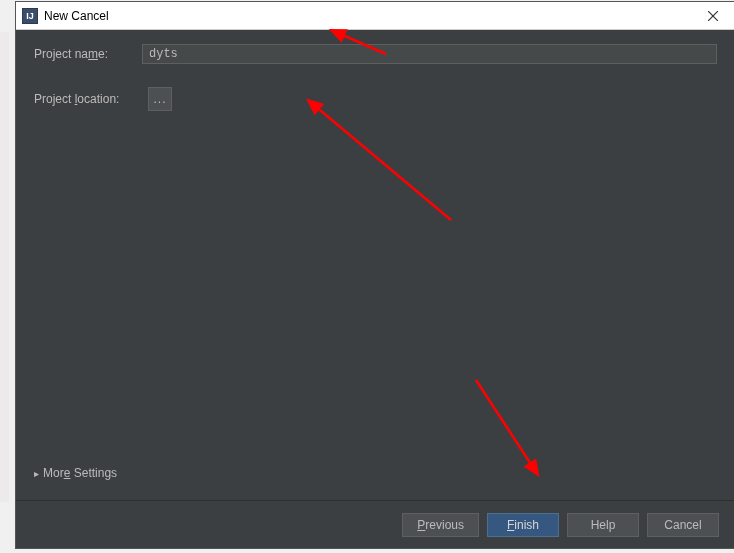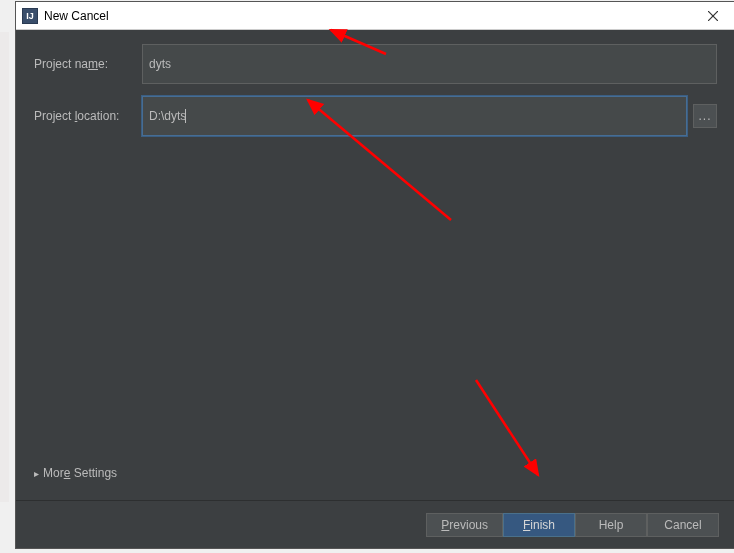--- a/index.html
+++ b/index.html
@@ -67,36 +67,36 @@
       background: #3c3f41;
       padding: 14px 18px 10px 18px;
       color: #bbbbbb;
       display: flex;
       flex-direction: column;
       position: relative;
     }
     .form-row {
       display: flex;
       align-items: center;
-      margin-bottom: 12px;
+      margin-bottom: 23px;
     }
     .form-label {
       width: 108px;
       font-size: 12px;
       color: #bbbbbb;
     }
     .form-input {
       flex: 1;
-      height: 40px;
+      height: 20px;
       background: #45494a;
       border: 1px solid #5e6060;
       color: #bbbbbb;
       padding: 0 6px;
       font-size: 12px;
-      font-family: Liberation Sans, sans-serif;
+      font-family: Liberation Mono, monospace;
       outline: none;
     }
     .form-input.focused {
       border: 1px solid #466d94;
       box-shadow: 0 0 0 1px #3b5e82;
     }
     .browse-btn {
       width: 24px;
       height: 24px;
       margin-left: 6px;
@@ -127,20 +127,21 @@
       display: inline-block;
     }
     .footer {
       height: 48px;
       background: #3c3f41;
       border-top: 1px solid #2d2f30;
       display: flex;
       align-items: center;
       justify-content: flex-end;
       padding: 0 16px;
+      gap: 8px;
     }
     .btn {
       height: 24px;
       min-width: 72px;
       padding: 0 14px;
       background: #4c5052;
       border: 1px solid #5e6060;
       color: #bbbbbb;
       font-size: 12px;
       cursor: pointer;
@@ -201,24 +202,20 @@
 
   <div class="content">
 
     <div class="form-row">
       <label class="form-label" aria-label="Project name:">Project na<span class="mnemonic">m</span>e:</label>
       <input class="form-input" type="text" value="dyts" style="">
     </div>
 
     <div class="form-row">
       <label class="form-label" aria-label="Project location:">Project <span class="mnemonic">l</span>ocation:</label>
-      <div class="form-input focused" style="display:flex;align-items:center;">
-        <span>D:\dyts</span>
-          <span class="caret"></span>
-      </div>
       <div class="browse-btn">...</div>
     </div>
 
     <svg class="arrow" style="left:300px;top:-8px;" width="80" height="40">
       <defs>
           <marker id="ah1" markerWidth="8" markerHeight="8" refX="6" refY="3" orient="auto">
             <polygon points="0 0, 7 3, 0 6" fill="#ff0000"></polygon>
           </marker>
         </defs>
       <line x1="70" y1="32" x2="15" y2="8" stroke="#ff0000" stroke-width="2.5" marker-end="url(#ah1)"></line>

